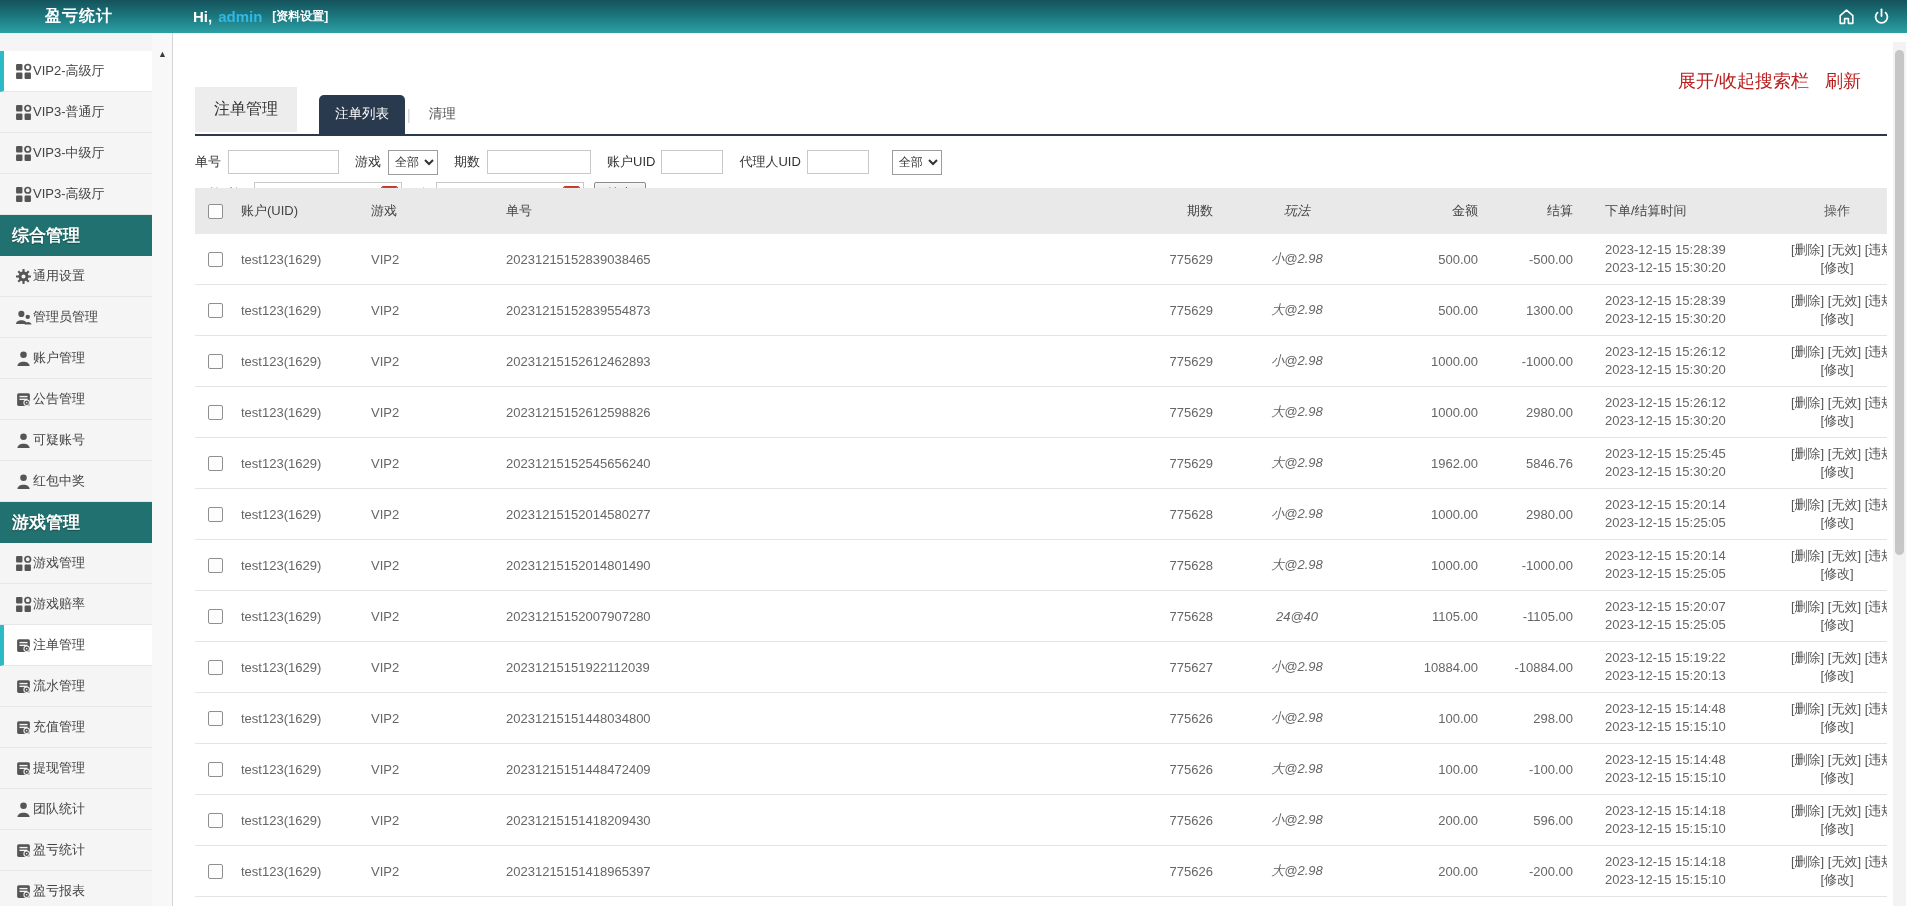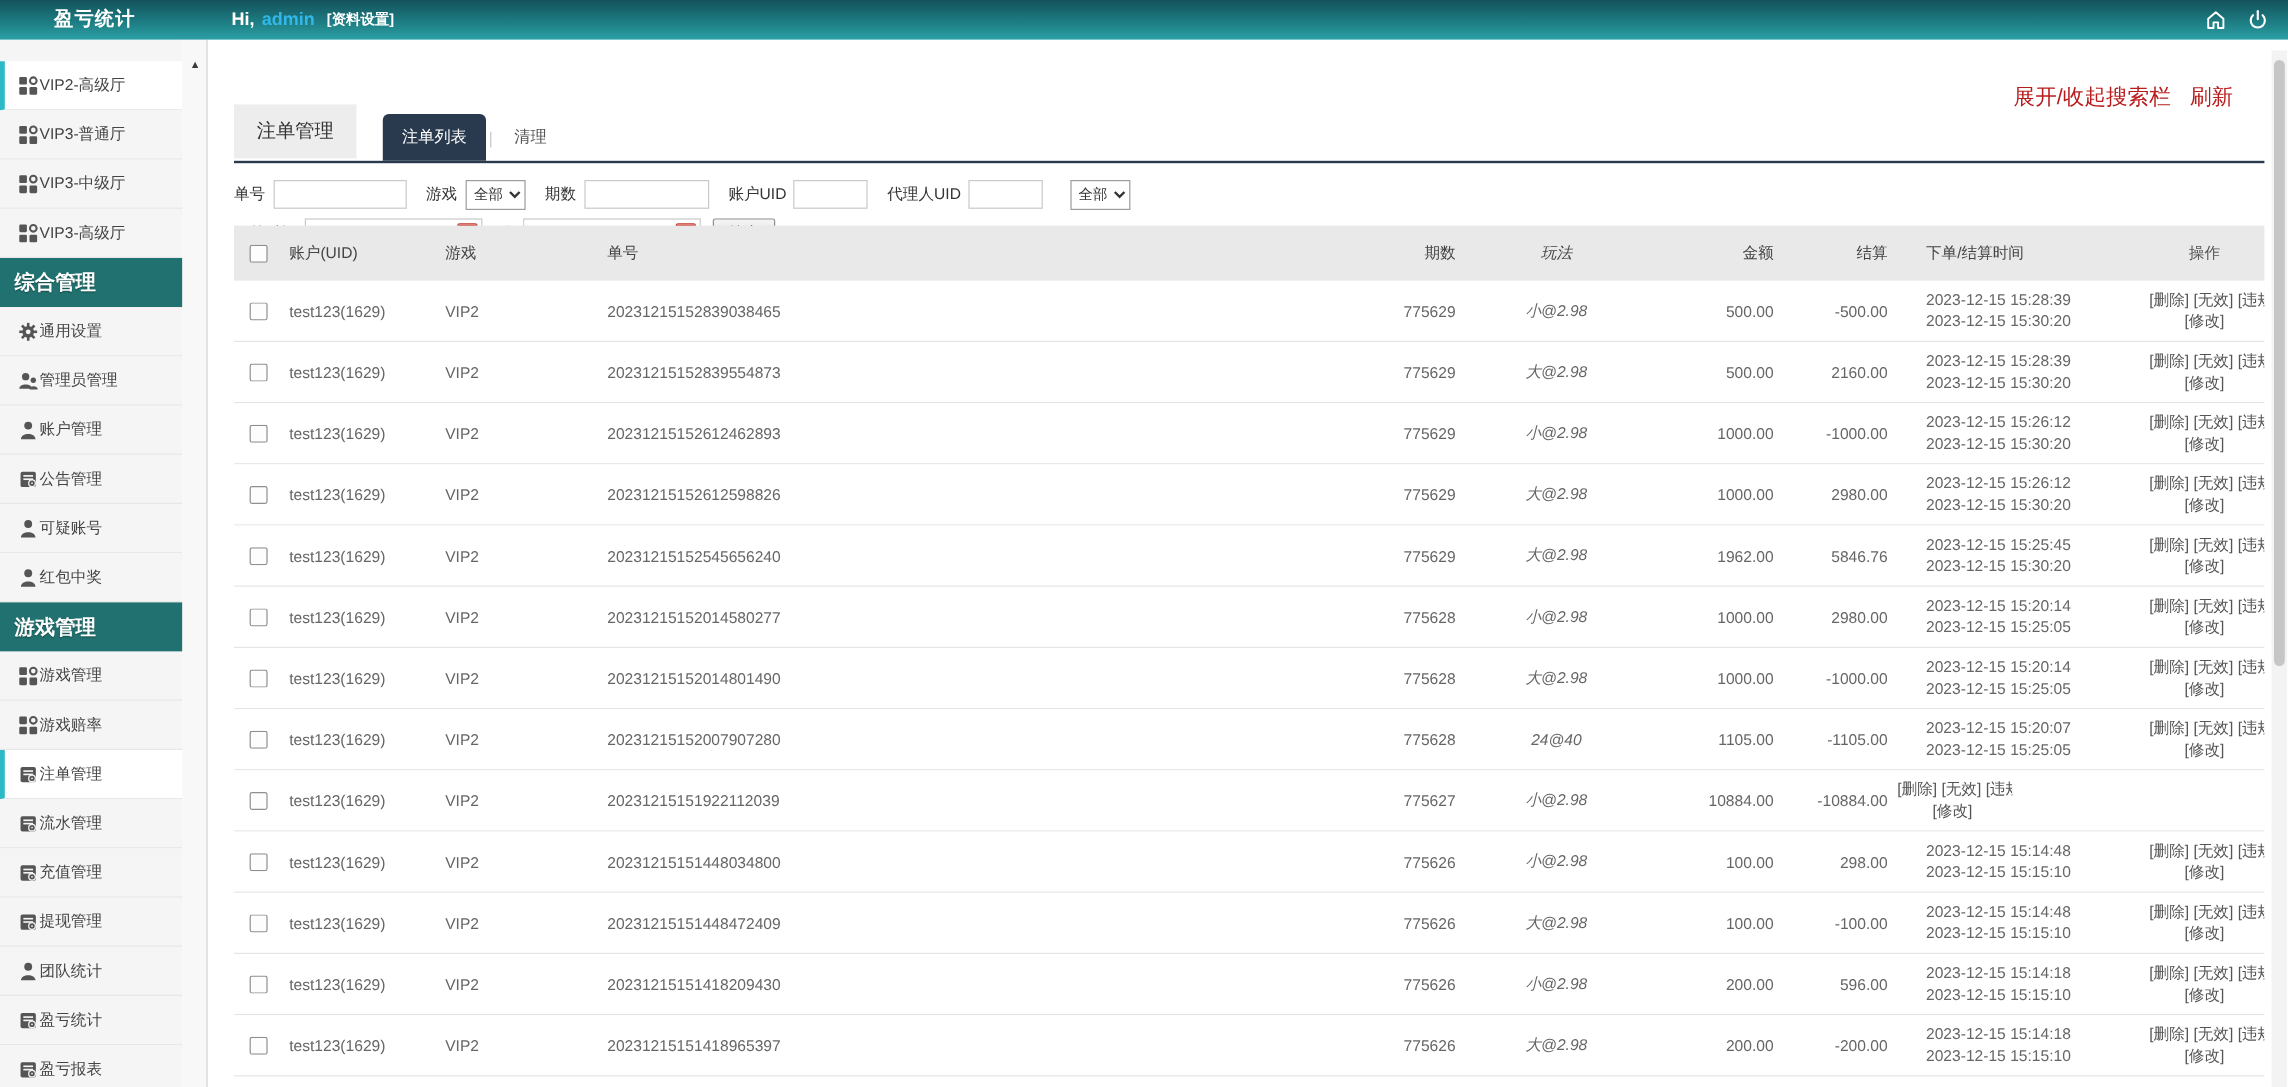--- a/index.html
+++ b/index.html
@@ -385,21 +385,21 @@
         <div class="trow">
     <div class="c c-check">
             <span class="cb"></span>
           </div>
     <div class="c c-account">test123(1629)</div>
     <div class="c c-game">VIP2</div>
     <div class="c c-order">20231215152839554873</div>
     <div class="c c-period">775629</div>
     <div class="c c-play">大@2.98</div>
     <div class="c c-amount">500.00</div>
-    <div class="c c-settle">2160.00</div>
+    <div class="c c-settle">1300.00</div>
     <div class="c c-time">
       <div>2023-12-15 15:28:39</div>
       <div>2023-12-15 15:30:20</div>
     </div>
     <div class="c c-ops">
       <div class="ops-line1"><span>[删除]</span> <span>[无效]</span> <span>[违规]</span></div>
       <div class="ops-line2"><span>[修改]</span></div>
     </div>
   </div>
         <div class="trow">
@@ -526,20 +526,24 @@
     <div class="c c-check">
             <span class="cb"></span>
           </div>
     <div class="c c-account">test123(1629)</div>
     <div class="c c-game">VIP2</div>
     <div class="c c-order">20231215151922112039</div>
     <div class="c c-period">775627</div>
     <div class="c c-play">小@2.98</div>
     <div class="c c-amount">10884.00</div>
     <div class="c c-settle">-10884.00</div>
+    <div class="c c-time">
+      <div>2023-12-15 15:19:22</div>
+      <div>2023-12-15 15:20:13</div>
+    </div>
     <div class="c c-ops">
       <div class="ops-line1"><span>[删除]</span> <span>[无效]</span> <span>[违规]</span></div>
       <div class="ops-line2"><span>[修改]</span></div>
     </div>
   </div>
         <div class="trow">
     <div class="c c-check">
             <span class="cb"></span>
           </div>
     <div class="c c-account">test123(1629)</div>

